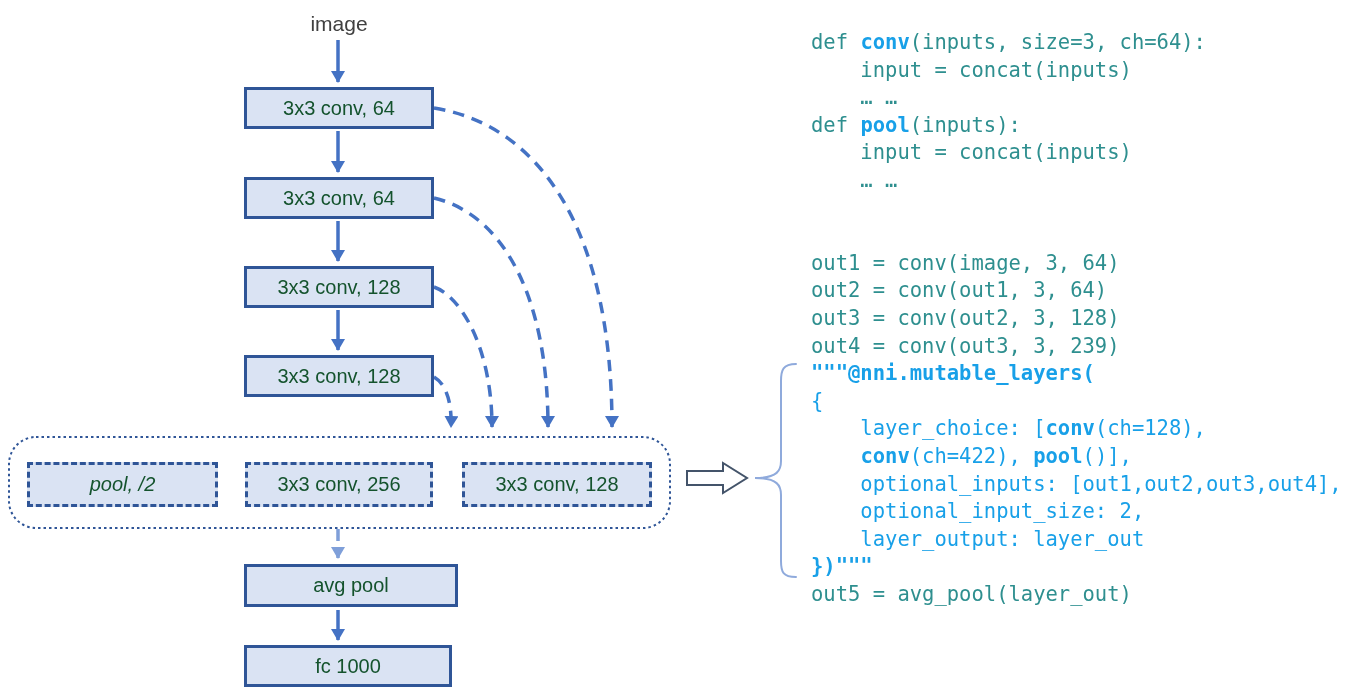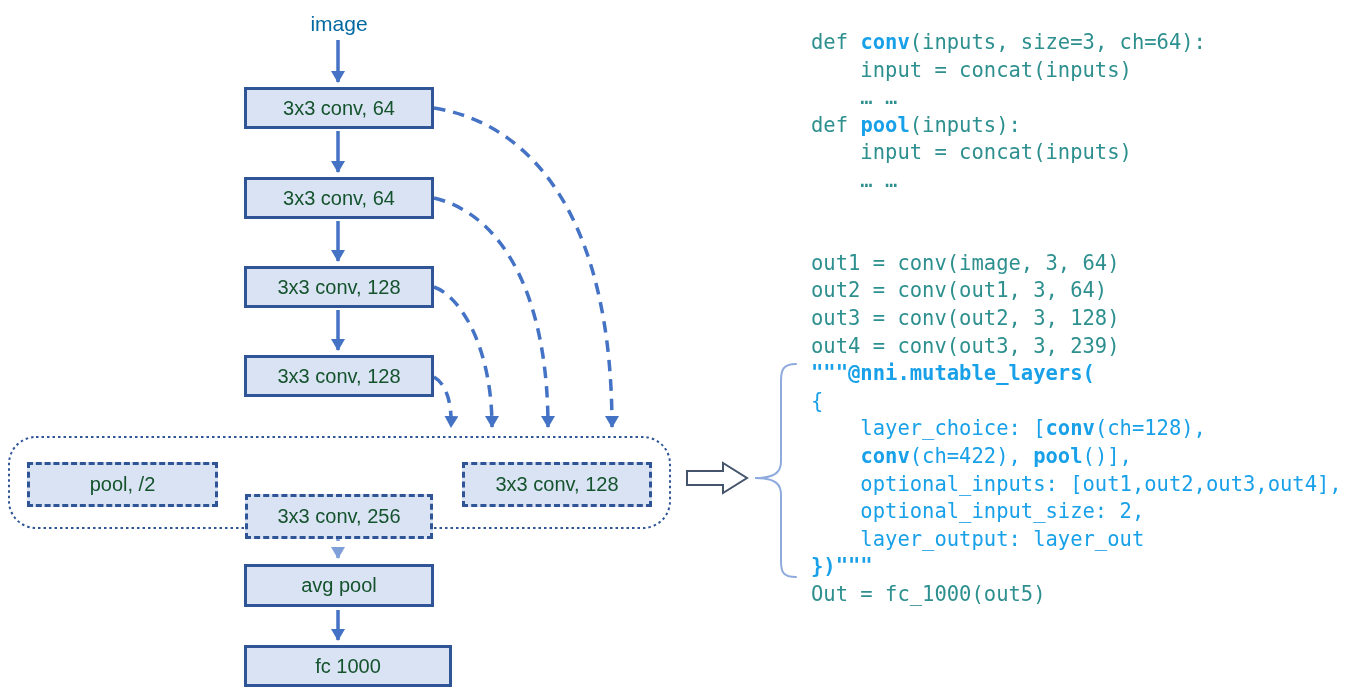--- a/index.html
+++ b/index.html
@@ -31,34 +31,34 @@
   }
   .node.dashed {
     border: 3px dashed var(--navy);
   }
   .io-label {
     position: absolute;
     display: flex;
     align-items: center;
     justify-content: center;
     font-size: 21px;
-    color: #0369a1;
+    color: #404040;
     z-index: 2;
   }
   
   .n1 { left: 244px; top:  87px; width: 190px; height: 42px; }
   .n2 { left: 244px; top: 177px; width: 190px; height: 42px; }
   .n3 { left: 244px; top: 266px; width: 190px; height: 42px; }
   .n4 { left: 244px; top: 355px; width: 190px; height: 42px; }
-  .navg { left: 244px; top: 564px; width: 190px; height: 43px; }
+  .navg { left: 244px; top: 564px; width: 214px; height: 43px; }
   .nfc  { left: 244px; top: 645px; width: 208px; height: 42px; }
   .lbl-image { left: 244px; top: 10px; width: 190px; height: 28px; }
   
-  .c1 { left:  27px; top: 462px; width: 191px; height: 45px; }
-  .c2 { left: 245px; top: 462px; width: 188px; height: 45px; margin-top: 32px; }
+  .c1 { left:  27px; top: 462px; width: 191px; height: 45px; font-style: italic; }
+  .c2 { left: 245px; top: 462px; width: 188px; height: 45px; }
   .c3 { left: 462px; top: 462px; width: 190px; height: 45px; }
   
   #code-block {
     position: absolute;
     left: 811px;
     top: 29px;
     z-index: 2;
     font-family: "DejaVu Sans Mono", "Liberation Mono", monospace;
     font-size: 20.5px;
   }
@@ -134,16 +134,16 @@
       <div class="code-line"><span class="c-teal">out3 = conv(out2, 3, 128)</span></div>
       <div class="code-line"><span class="c-teal">out4 = conv(out3, 3, 239)</span></div>
       <div class="code-line"><span class="c-blue bold">"""@nni.mutable_layers(</span></div>
       <div class="code-line"><span class="c-blue">{</span></div>
       <div class="code-line"><span class="c-blue">    layer_choice: [</span><span class="c-blue bold">conv</span><span class="c-blue">(ch=128),</span></div>
       <div class="code-line"><span class="c-blue">    </span><span class="c-blue bold">conv</span><span class="c-blue">(ch=422), </span><span class="c-blue bold">pool</span><span class="c-blue">()],</span></div>
       <div class="code-line"><span class="c-blue">    optional_inputs: [out1,out2,out3,out4],</span></div>
       <div class="code-line"><span class="c-blue">    optional_input_size: 2,</span></div>
       <div class="code-line"><span class="c-blue">    layer_output: layer_out</span></div>
       <div class="code-line"><span class="c-blue bold">})"""</span></div>
-      <div class="code-line"><span class="c-teal">Out = fc_1000(out5)</span></div>
+      <div class="code-line"><span class="c-teal">out5 = avg_pool(layer_out)</span></div>
     </div>
 
 </div>
 
 </body></html>

